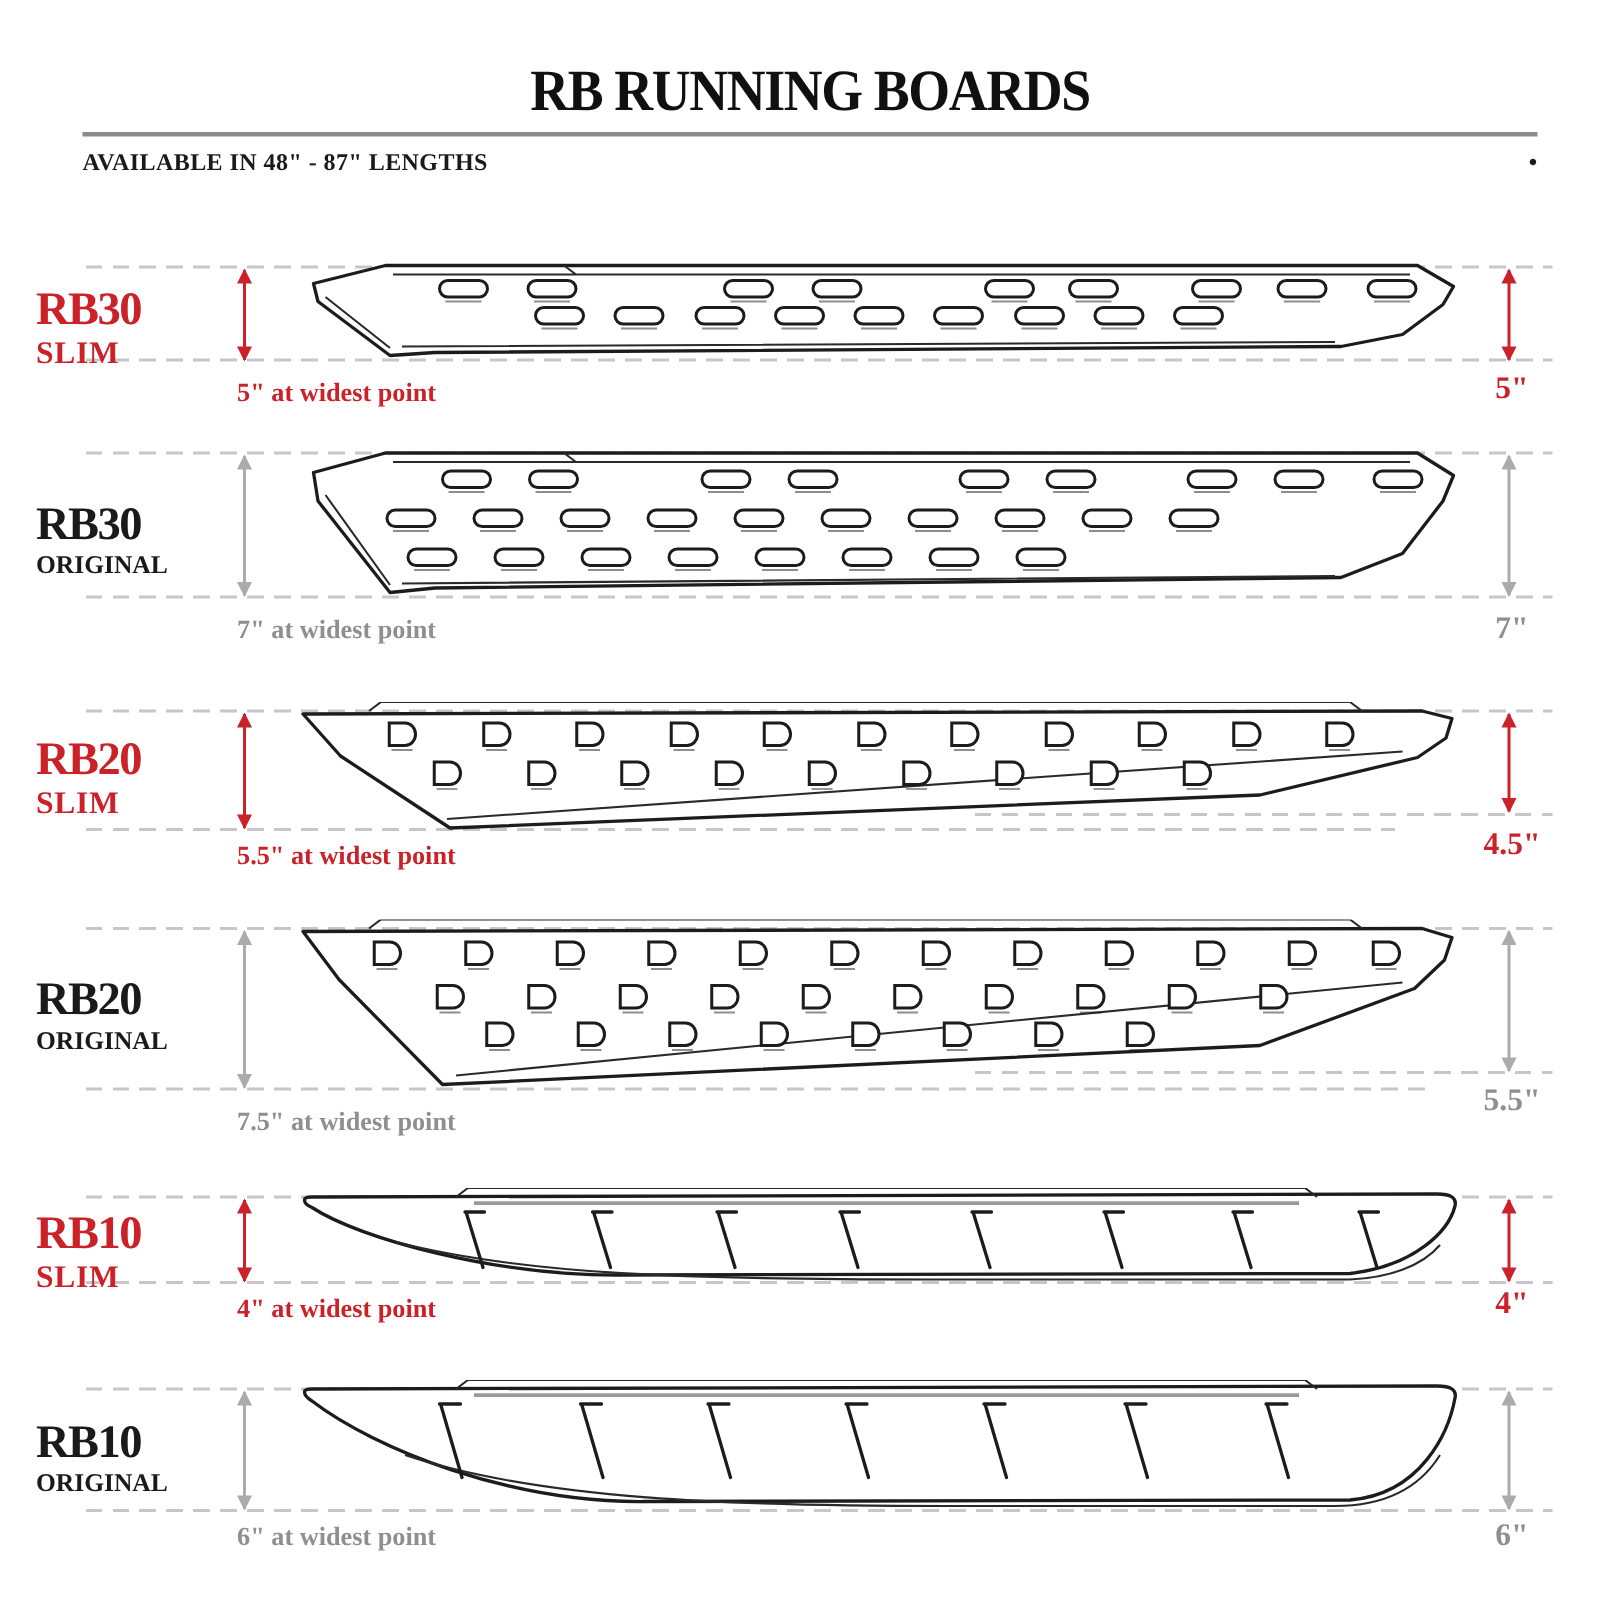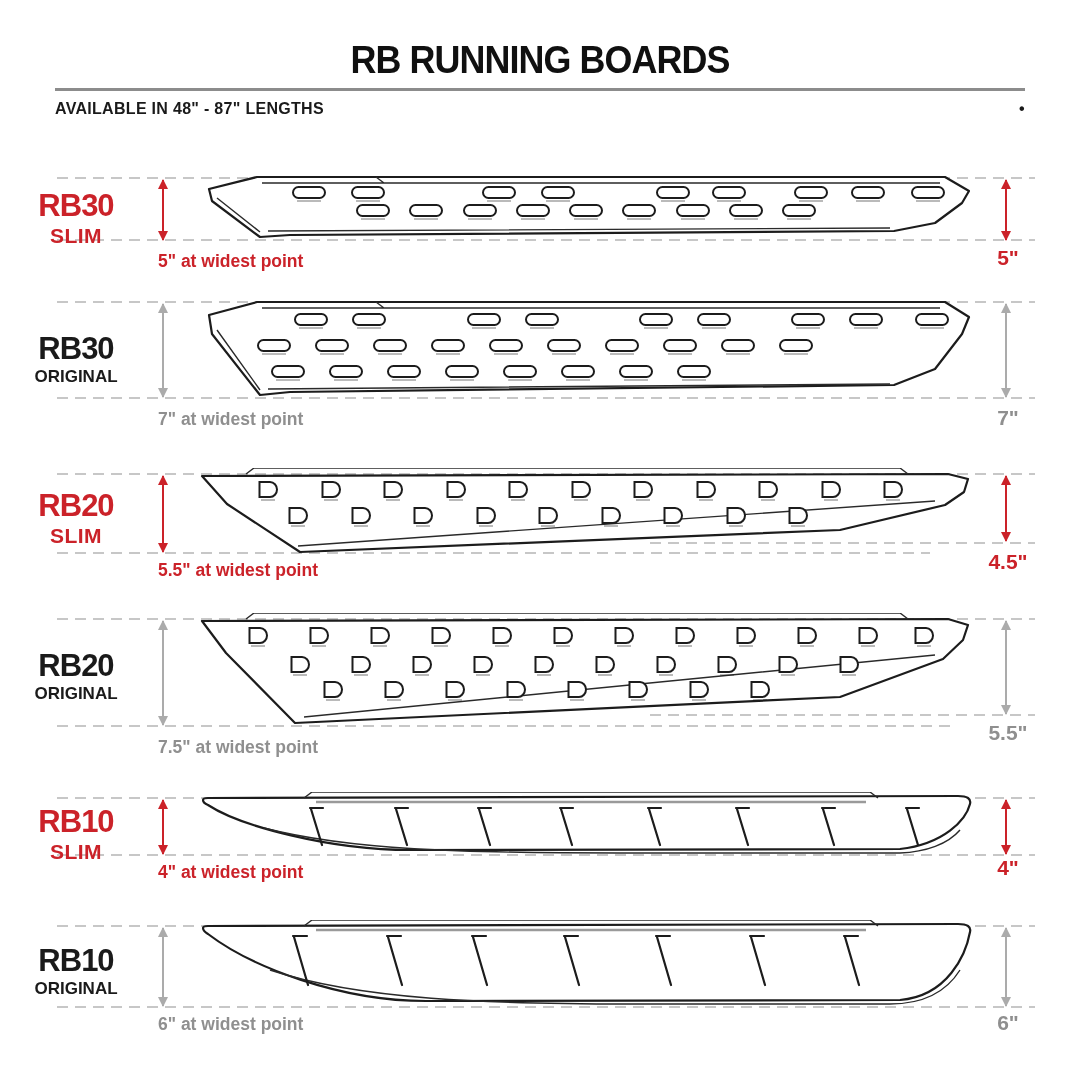--- a/index.html
+++ b/index.html
@@ -1,30 +1,30 @@
 <!DOCTYPE html>
 <html><head>
 <meta charset="utf-8">
 <style>
   html,body{margin:0;padding:0;background:#fff;}
   #canvas{position:relative;width:1080px;height:1080px;background:#fff;overflow:hidden;
-          font-family:Liberation Sans, sans-serif;color:#1a1a1a;}
+          font-family:Liberation Serif, serif;color:#1a1a1a;}
   
   .title{position:absolute;top:38px;left:0;width:100%;text-align:center;
          font-size:39px;font-weight:bold;letter-spacing:-1px;color:#101010;
          transform:scaleX(.92);}
   .divider{position:absolute;top:88px;left:55px;width:970px;height:3px;background:#8c8c8c;}
   .subtitle{position:absolute;top:100px;left:55px;width:970px;display:flex;
             justify-content:space-between;align-items:center;
             font-size:16px;font-weight:bold;letter-spacing:.3px;color:#1a1a1a;white-space:nowrap;}
   
   .dash{position:absolute;height:2px;left:57px;width:978px;
         background:repeating-linear-gradient(90deg,#c7c7c7 0 11px,transparent 11px 18px);}
   
-  .row-label{position:absolute;left:11px;width:130px;text-align:center;line-height:1;}
+  .row-label{position:absolute;left:24px;width:130px;text-align:left;line-height:1;}
   .model{font-size:31px;font-weight:bold;letter-spacing:-1px;}
   .variant{font-weight:bold;letter-spacing:.5px;margin-top:4px;}
   .variant.slim{font-size:21px;}
   .variant.orig{font-size:17px;letter-spacing:0;}
   .t-red{color:#cb2229;} .t-dark{color:#1a1a1a;} .t-gray{color:#8f8f8f;}
   
   .varrow{position:absolute;width:2px;background:currentColor;}
   .varrow::before,.varrow::after{content:"";position:absolute;left:-4px;width:0;height:0;
       border-left:5px solid transparent;border-right:5px solid transparent;}
   .varrow::before{top:-1px;border-bottom:10px solid currentColor;}

